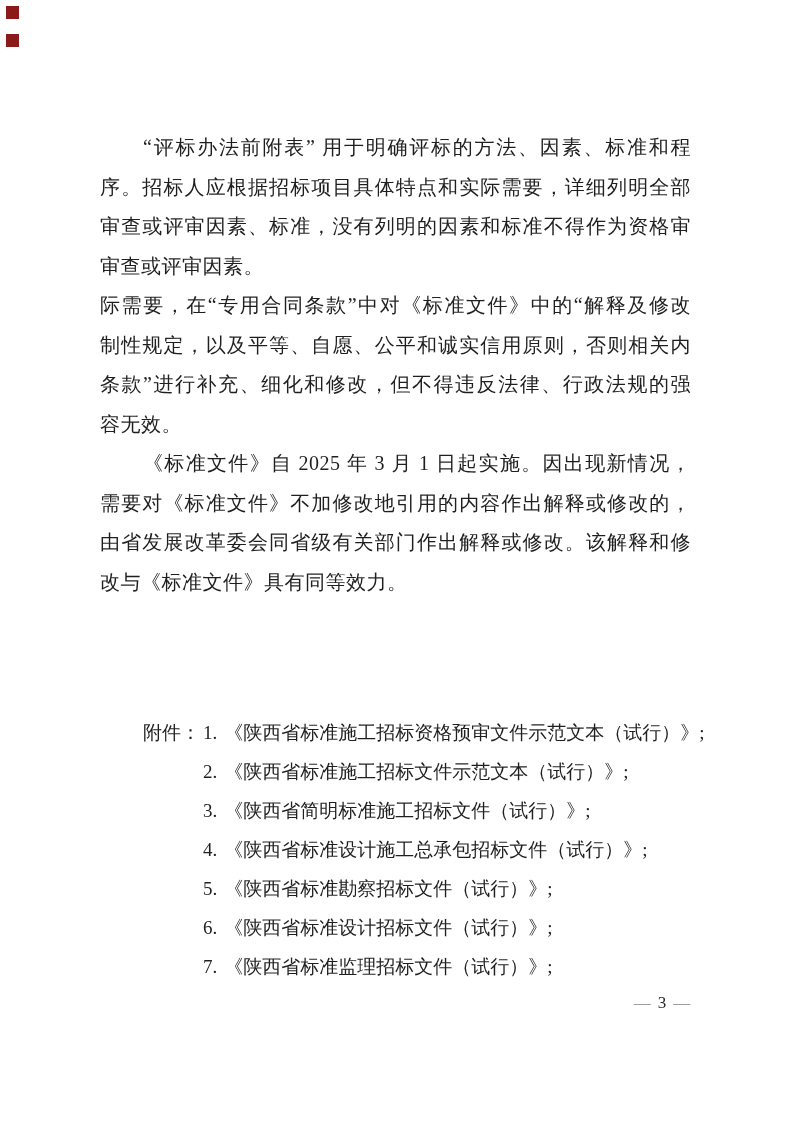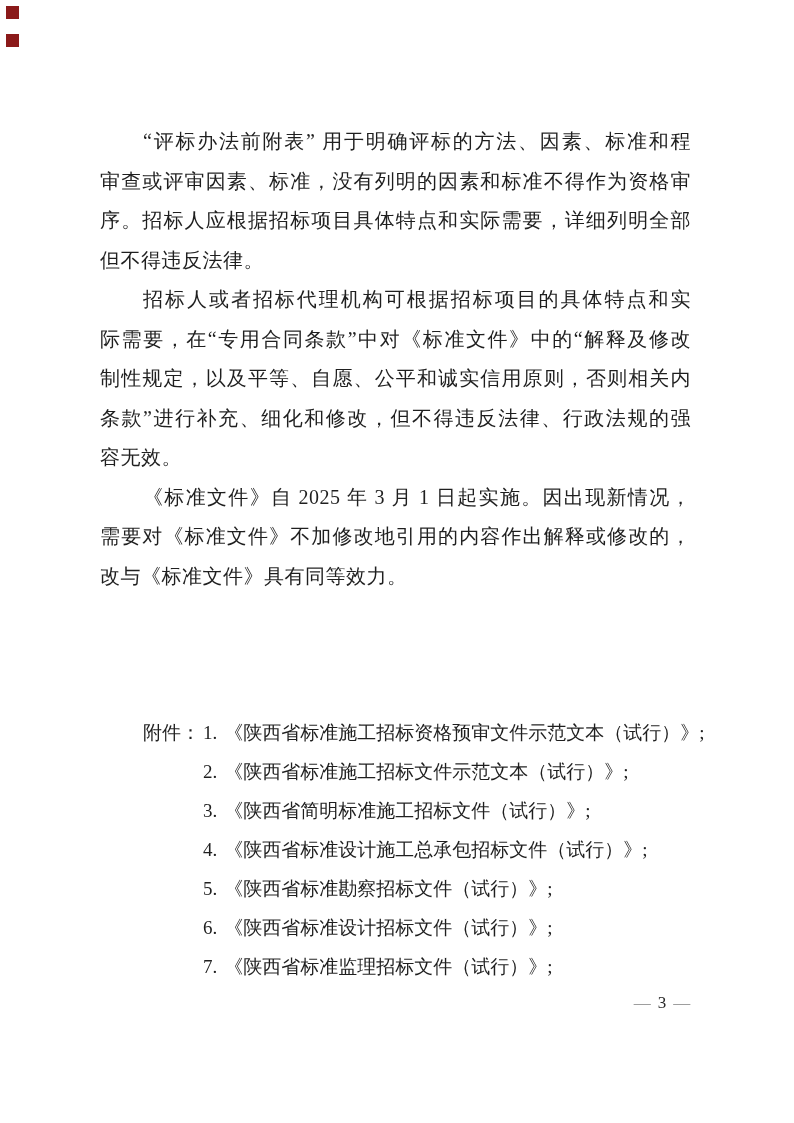--- a/index.html
+++ b/index.html
@@ -24,21 +24,21 @@
     height: 13px;
     background: #8b1a1a;
   }
   .corner-mark.m1 { top: 6px; }
   .corner-mark.m2 { top: 34px; }
 
   
   .content {
     position: absolute;
     left: 100px;
-    top: 122px;
+    top: 128px;
     width: 591px;
   }
   .tline {
     height: 39.5px;
     line-height: 39.5px;
     font-size: 20px;
     letter-spacing: 0.5px;
     white-space: nowrap;
     overflow: visible;
   }
@@ -115,33 +115,33 @@
 <body>
 
 <div class="page">
 
   <div class="corner-mark m1"></div>
   <div class="corner-mark m2"></div>
 
   <div class="content">
 
     <div class="tline just indent">“评标办法前附表” 用于明确评标的方法、因素、标准和程</div>
+    <div class="tline just">序。招标人应根据招标项目具体特点和实际需要，详细列明全部</div>
     <div class="tline just">审查或评审因素、标准，没有列明的因素和标准不得作为资格审</div>
-    <div class="tline just">序。招标人应根据招标项目具体特点和实际需要，详细列明全部</div>
-    <div class="tline">但不得违反法律。</div>
+    <div class="tline">审查或评审因素。</div>
 
-    <div class="tline just indent">招标人或者招标代理机构可根据招标项目的具体特点和实</div>
     <div class="tline just">际需要，在“专用合同条款”中对《标准文件》中的“解释及修改</div>
     <div class="tline just">制性规定，以及平等、自愿、公平和诚实信用原则，否则相关内</div>
     <div class="tline just">条款”进行补充、细化和修改，但不得违反法律、行政法规的强</div>
     <div class="tline">容无效。</div>
 
 
     <div class="tline just indent">《标准文件》自 2025 年 3 月 1 日起实施。因出现新情况，</div>
     <div class="tline just">需要对《标准文件》不加修改地引用的内容作出解释或修改的，</div>
+    <div class="tline just">由省发展改革委会同省级有关部门作出解释或修改。该解释和修</div>
     <div class="tline">改与《标准文件》具有同等效力。</div>
   </div>
 
   <div class="attachments">
     <div class="att-row">
       <span class="att-label">附件：</span>
       <span class="att-num">1.</span>
       <span class="att-text">《陕西省标准施工招标资格预审文件示范文本（试行）》;</span>
     </div>
     <div class="att-row">

